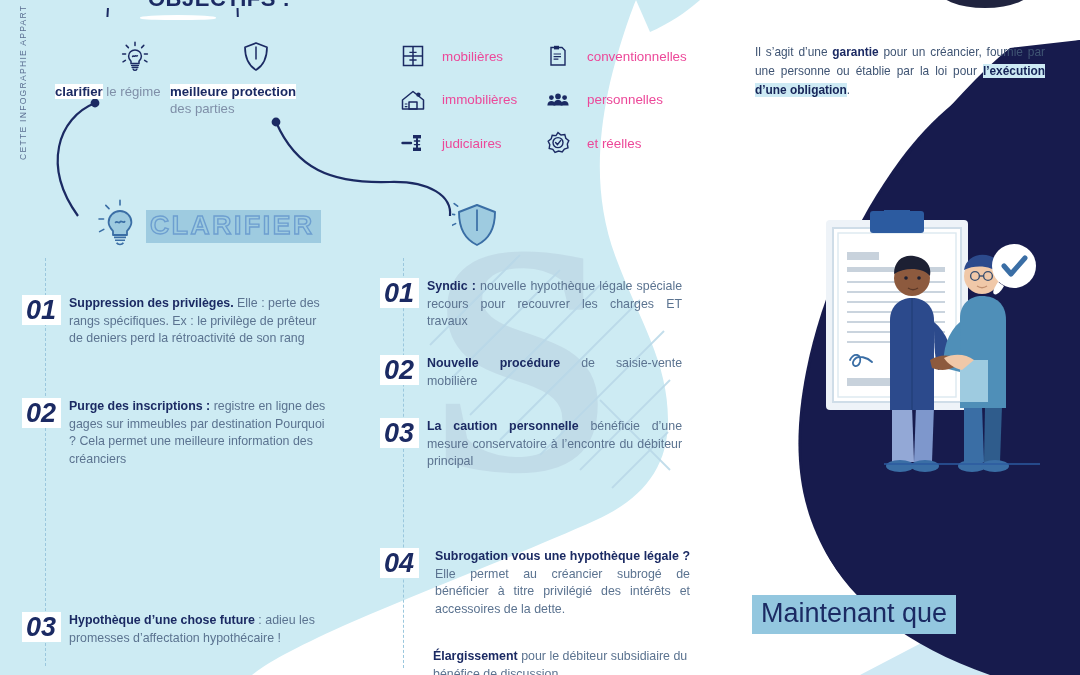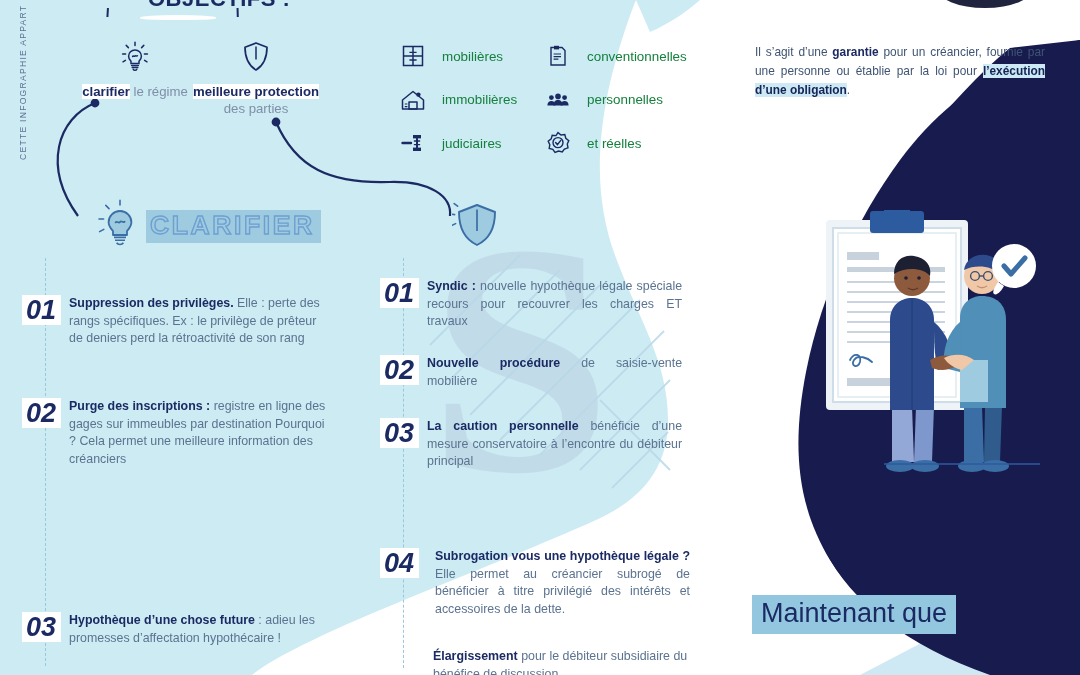--- a/index.html
+++ b/index.html
@@ -41,31 +41,31 @@
     color: #1b2a63; letter-spacing: .5px;
   }
   .objectives-underline {
     position: absolute;
     left: 140px; top: 15px;
     width: 76px; height: 5px;
     background: #ffffff;
     border-radius: 60% 60% 40% 40%;
   }
 
-  .obj-item { position: absolute; text-align: center; }
+  .obj-item { position: absolute; text-align: left; }
   .obj-item .obj-icon { display:block; margin: 0 auto 9px auto; }
   .obj-label { font-size: 13.2px; color: #5b6f92; line-height: 1.32; }
   .obj-label b { color: #1b2a63; font-weight: bold; background: #ffffff; }
   .obj-label .plain { color: #7f8fa8; }
 
   
   .kinds { position: absolute; }
   .kind-row { display: flex; align-items: center; height: 28px; margin-bottom: 15.5px; }
   .kind-row .k-ico { width: 26px; height: 26px; flex: 0 0 26px; margin-right: 16px; }
-  .kind-row .k-lbl { font-size: 13.4px; color: #15803d; white-space: nowrap; text-align: right; }
+  .kind-row .k-lbl { font-size: 13.4px; color: #ec4899; white-space: nowrap; text-align: right; }
 
   
   .intro {
     position: absolute;
     left: 755px; top: 43px; width: 290px;
     font-size: 11.9px; line-height: 1.58;
     color: #3f5473;
     text-align: justify;
   }
   .intro b { color: #1b2a63; font-weight: bold; }

